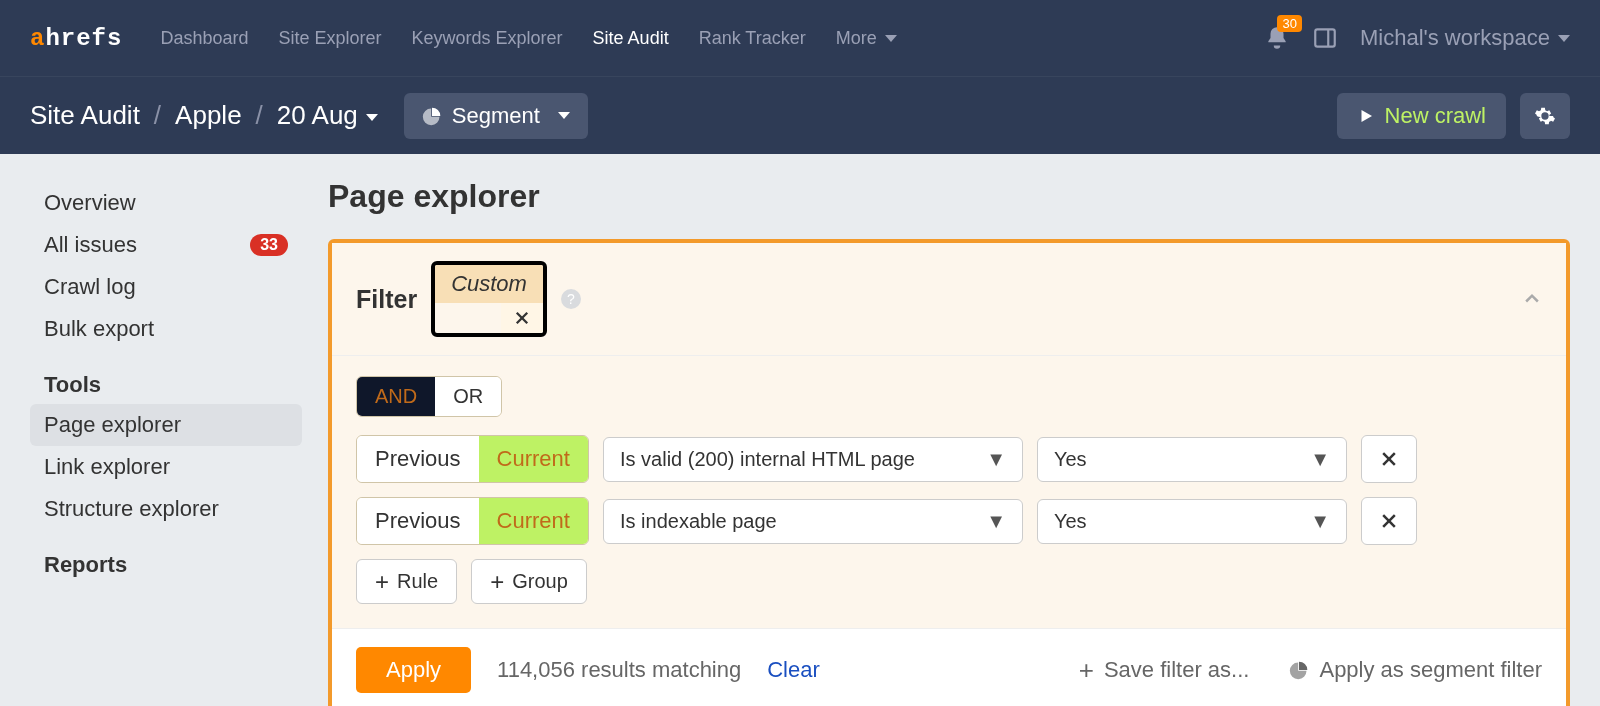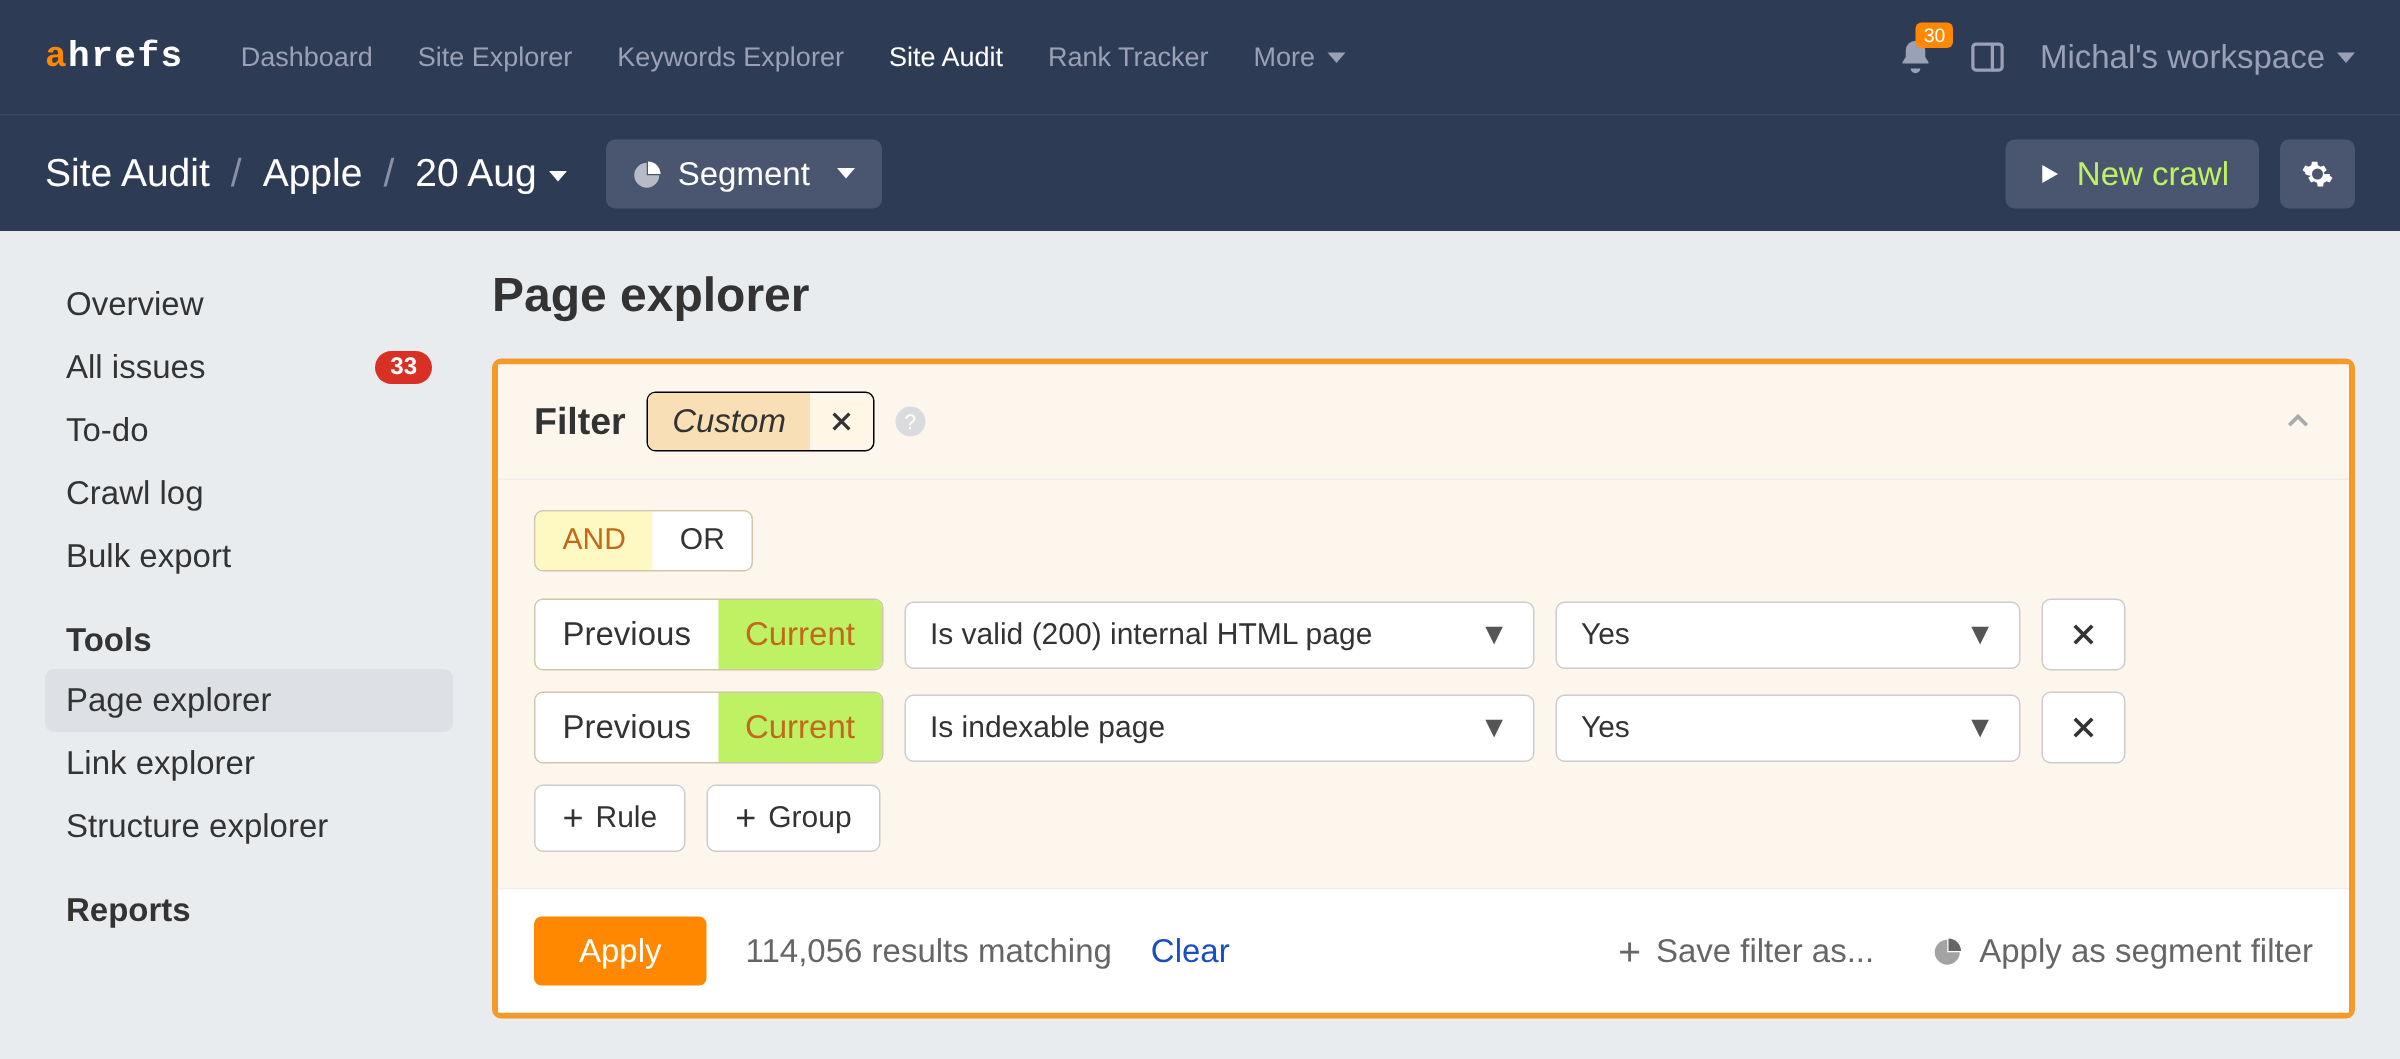--- a/index.html
+++ b/index.html
@@ -31,29 +31,29 @@
   .sidebar-item.active { background:#dde0e4; }
   .sidebar-section-title { font-weight:bold; font-size:22px; padding:22px 14px 6px 14px; }
   .badge-count { background:#d93025; color:#fff; font-size:16px; font-weight:bold; border-radius:20px; padding:2px 10px; }
   .new-tag { color:#ff8800; font-size:12px; font-weight:bold; margin-left:4px; vertical-align:super;}
   .main { flex:1; padding:24px 30px 10px 8px; }
   .page-title { font-size:32px; font-weight:bold; color:#333; margin-bottom:24px; }
   
   .filter-box { border:4px solid #f39a2b; border-radius:6px; background:#fff; }
   .filter-head { background:#fdf6ec; padding:18px 24px; display:flex; align-items:center; gap:14px; border-bottom:1px solid #eee;}
   .filter-label { font-weight:bold; font-size:25px; }
-  .chip { display:flex; align-items:center; border:1px solid #000000; border-radius:6px; overflow:hidden;}
+  .chip { display:flex; align-items:flex-end; border:4px solid #000000; border-radius:6px; overflow:hidden;flex-direction:column;}
   .chip-left { background:#f8dfb6; font-style:italic; font-size:22px; padding:6px 16px; display:flex; align-items:center;}
   .chip-x { background:#fff6e6; padding:6px 12px; display:flex; align-items:center; cursor:pointer; font-size:22px;}
   .help-icon { width:20px; height:20px; border-radius:50%; background:#d9dbde; color:#fff; font-size:14px; display:flex; align-items:center; justify-content:center;}
   .collapse-caret { margin-left:auto; color:#aaa; font-size:22px;}
   .filter-body { background:#fdf6ec; padding:20px 24px 24px 24px; border-bottom:1px solid #eee;}
   .logic-toggle { display:inline-flex; border:1px solid #d0c5a8; border-radius:6px; overflow:hidden; margin-bottom:18px;}
   .logic-toggle div { padding:8px 18px; font-size:20px; cursor:pointer; background:#fff;}
-  .logic-toggle div.active { background:#fef9c3; color:#c06a1a;}
+  .logic-toggle div.active { background:#0f172a; color:#c06a1a;}
   .rule-row { display:flex; align-items:center; gap:14px; margin-bottom:14px; }
   .prev-cur { display:inline-flex; border:1px solid #d0c5a8; border-radius:6px; overflow:hidden;}
   .prev-cur div { padding:10px 18px; font-size:22px; cursor:pointer; background:#fff;}
   .prev-cur div.active { background:#bef264; color:#c06a1a;text-align:center;}
   .drop { flex:0 0 420px; border:1px solid #ccc; background:#fff; border-radius:6px; padding:10px 16px; font-size:20px; display:flex; align-items:center; justify-content:space-between; cursor:pointer;}
   .drop.val { flex:0 0 310px;}
   .drop .tri { color:#555; }
   .del-rule { border:1px solid #ccc; background:#fff; border-radius:6px; width:56px; height:48px; display:flex; align-items:center; justify-content:center; font-size:24px; cursor:pointer;}
   .add-row { display:flex; gap:14px; }
   .add-btn { border:1px solid #ccc; background:#fff; border-radius:6px; padding:10px 18px; font-size:20px; display:flex; align-items:center; gap:8px; cursor:pointer;}
@@ -132,23 +132,20 @@
 <div class="content">
   <div class="sidebar">
     <div class="sidebar-item">
         <span>Overview</span>
       </div>
     <div class="sidebar-item">
         <span>All issues</span>
         <span class="badge-count">33</span>
       </div>
     <div class="sidebar-item">
-        <span>To-do</span>
-      </div>
-    <div class="sidebar-item">
         <span>Crawl log</span>
       </div>
     <div class="sidebar-item">
         <span>Bulk export</span>
       </div>
 
     <div class="sidebar-section-title">Tools</div>
     <div class="sidebar-item active">
         <span>Page explorer</span>
       </div>

